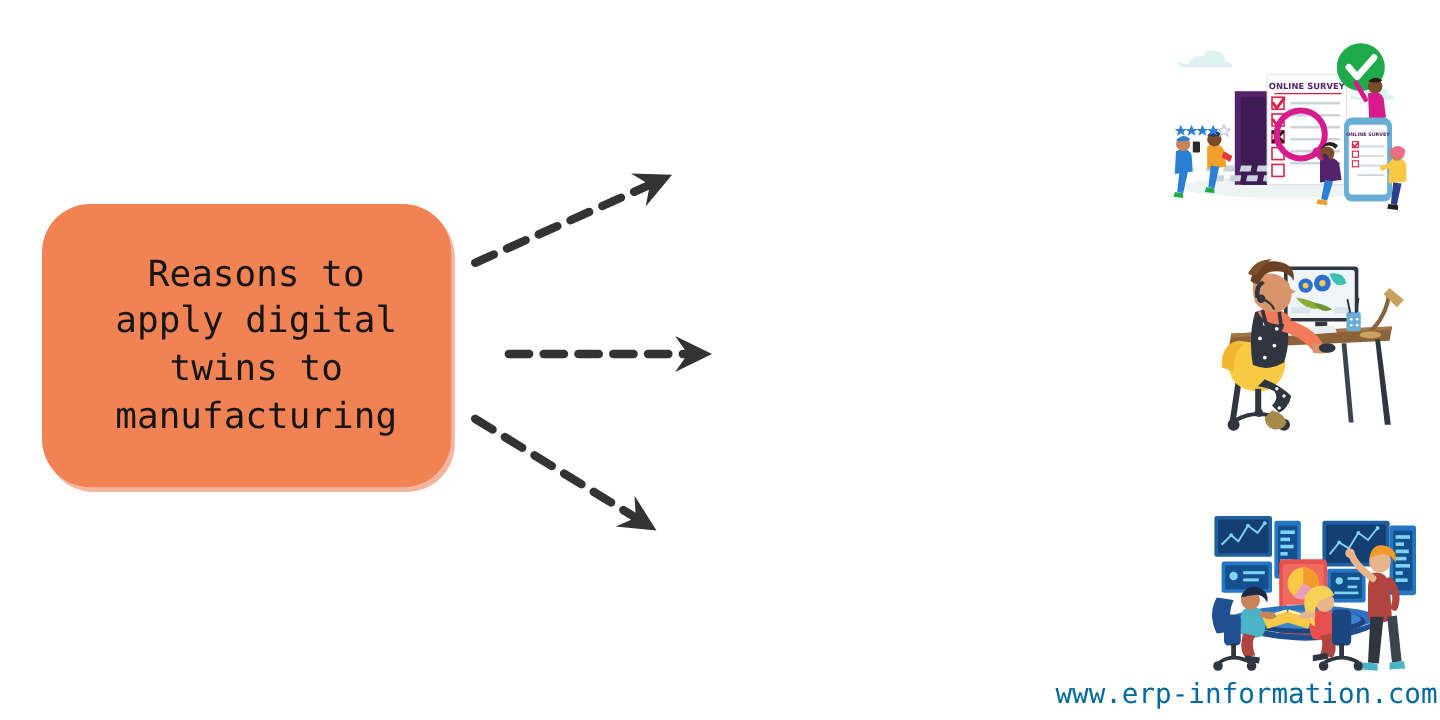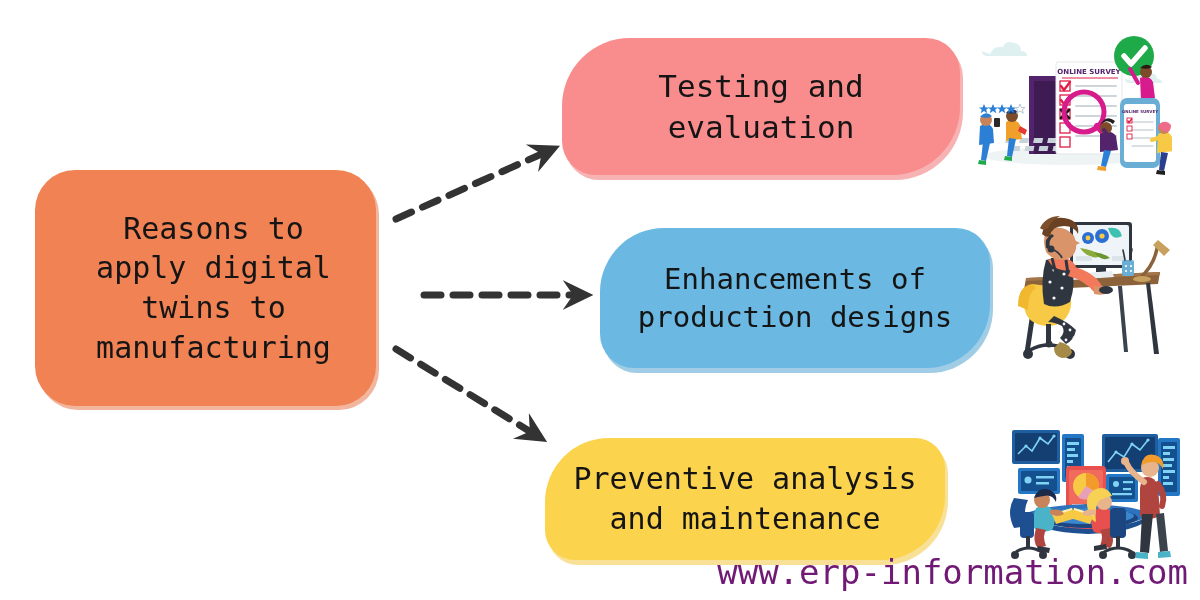--- a/index.html
+++ b/index.html
@@ -66,23 +66,23 @@
   .arrow-layer { position: absolute; left: 0; top: 0; width: 1200px; height: 600px; pointer-events: none; }
 
   
   .illus { position: absolute; }
   #illus-survey    { left: 972px; top: 26px;  width: 200px; height: 152px; }
   #illus-desk      { left: 1008px; top: 212px; width: 172px; height: 150px; }
   #illus-analytics { left: 998px; top: 424px; width: 190px; height: 142px; }
 
   
   #watermark {
-    position: absolute; right: 12px; bottom: 8px;
+    position: absolute; right: 2px; bottom: 8px;
     font-family: "DejaVu Sans Mono", "Liberation Mono", monospace;
-    font-size: 34px; color: #701a75; letter-spacing: 0px;
+    font-size: 23px; color: #0369a1; letter-spacing: 0px;
     white-space: nowrap;
   }
 </style>
 </head>
 <body>
 
 <div id="canvas">
 
   <div class="node" id="node-root">
     <span class="label">Reasons to<br>apply digital<br>twins to<br>manufacturing</span>
@@ -101,31 +101,22 @@
 
     <g>
       <path d="M424,295 L578,295" stroke="#333333" stroke-width="7" stroke-dasharray="17 12" stroke-linecap="round" fill="none" marker-end="url(#ah)"></path>
     </g>
 
     <g>
       <path d="M396,349 L534,434" stroke="#333333" stroke-width="7" stroke-dasharray="17 12" stroke-linecap="round" fill="none" marker-end="url(#ah)"></path>
     </g>
   </svg>
 
-  <div class="node" id="node-testing">
-    <span class="label">Testing and<br>evaluation</span>
-  </div>
-
-  <div class="node" id="node-enhancements">
-    <span class="label">Enhancements of<br>production designs</span>
-  </div>
-
-  <div class="node" id="node-preventive">
-    <span class="label">Preventive analysis<br>and maintenance</span>
-  </div>
+
+
 
   <svg class="illus" id="illus-survey" viewBox="0 0 200 152">
 
     <path d="M18 28 q4-9 13-7 q3-7 11-4 q7 1 7 8 q6 0 6 5 l-40 0 q-5 0-5-5 z" fill="#dff0f0"></path>
     <path d="M160 55 q3-7 10-5 q3-6 9-3 q6 1 6 6 q5 0 5 4 l-33 0 q-4 0-4-4 z" fill="#dff0f0"></path>
 
     <ellipse cx="98" cy="130" rx="86" ry="9" fill="#eef3f4"></ellipse>
 
     <rect x="57" y="50" width="92" height="78" fill="#53246b"></rect>
     <rect x="62" y="55" width="22" height="73" fill="#3e1b52"></rect>

